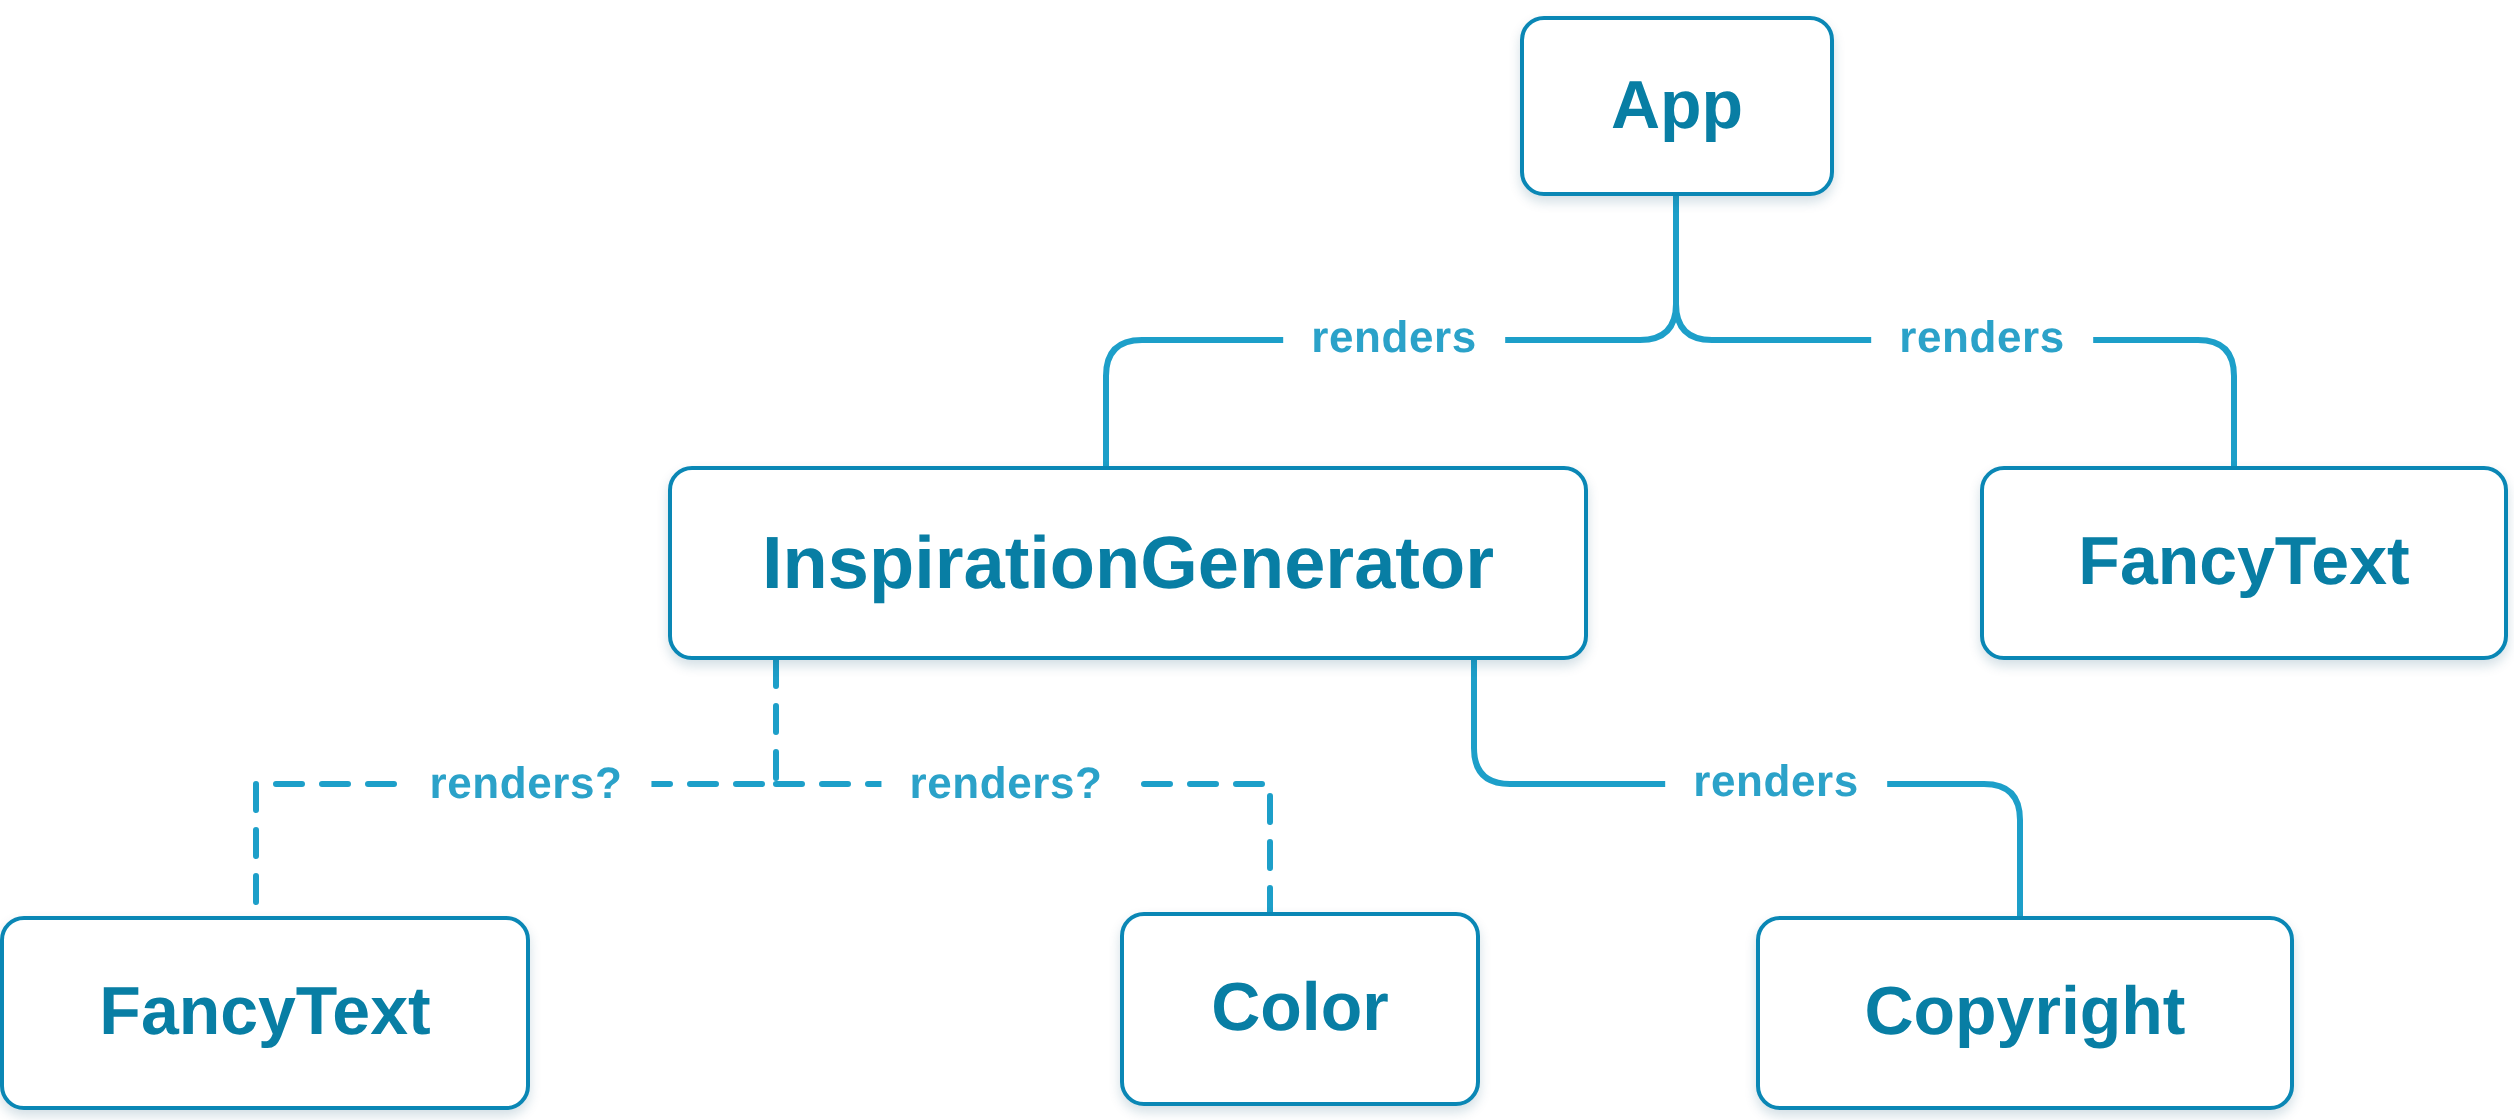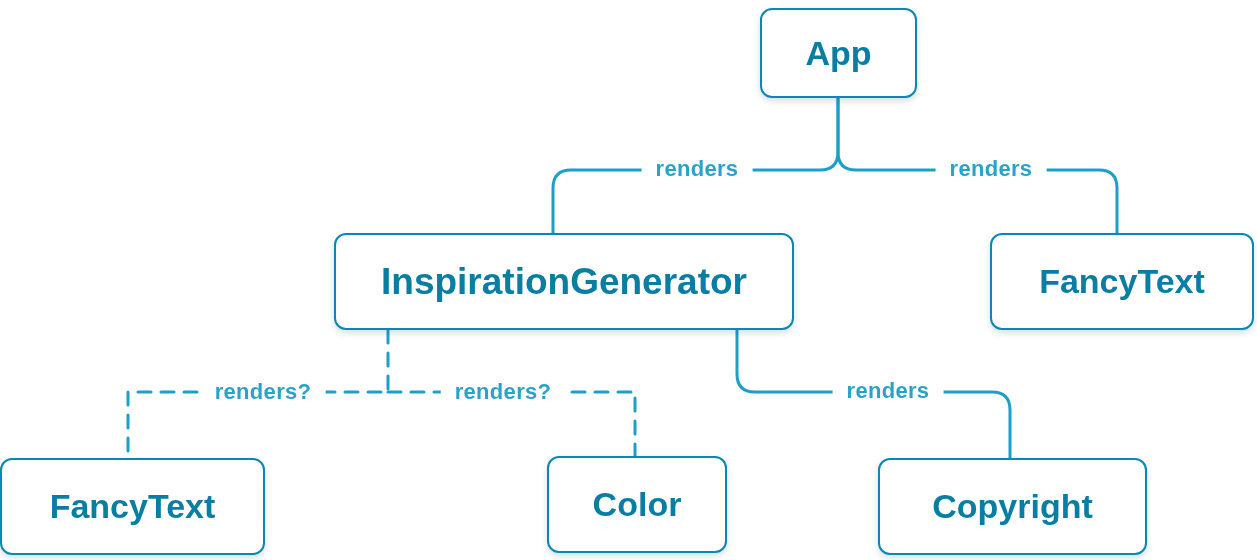--- a/index.html
+++ b/index.html
@@ -96,21 +96,21 @@
   </div>
 
   <div class="node" style="left:990px; top:233px; width:264px; height:97px; font-size:34px;">
     <span>FancyText</span>
   </div>
 
   <div class="node" style="left:0px; top:458px; width:265px; height:97px; font-size:34px;">
     <span>FancyText</span>
   </div>
 
-  <div class="node" style="left:547px; top:456px; width:180px; height:97px; font-size:34px;">
+  <div class="node" style="left:560px; top:456px; width:180px; height:97px; font-size:34px;">
     <span>Color</span>
   </div>
 
   <div class="node" style="left:878px; top:458px; width:269px; height:97px; font-size:34px;">
     <span>Copyright</span>
   </div>
 
 </div>
 
 </body></html>

